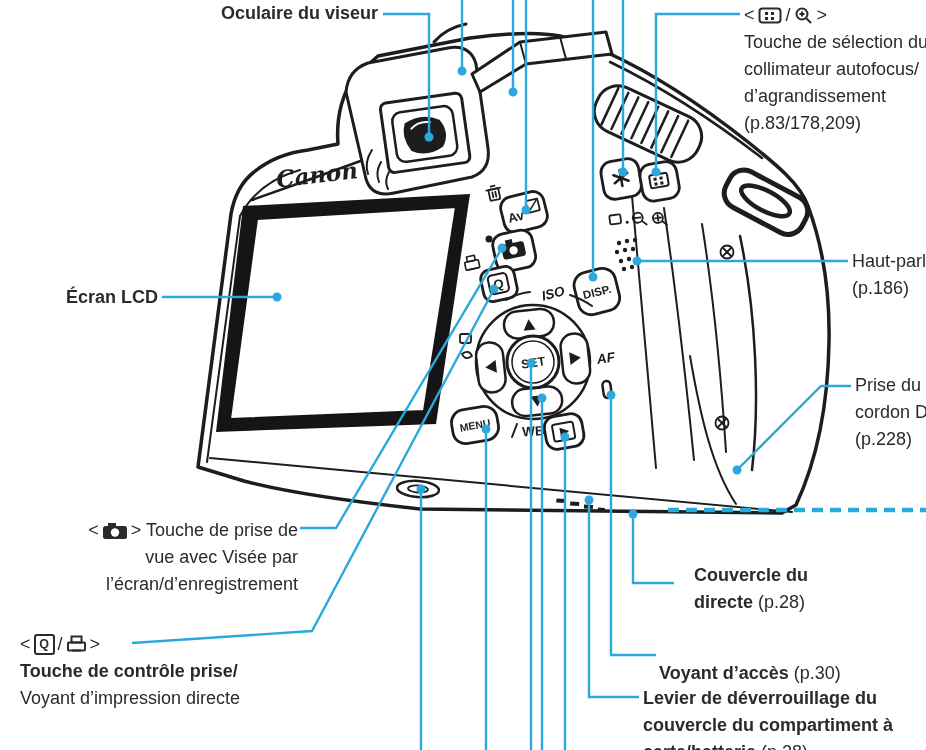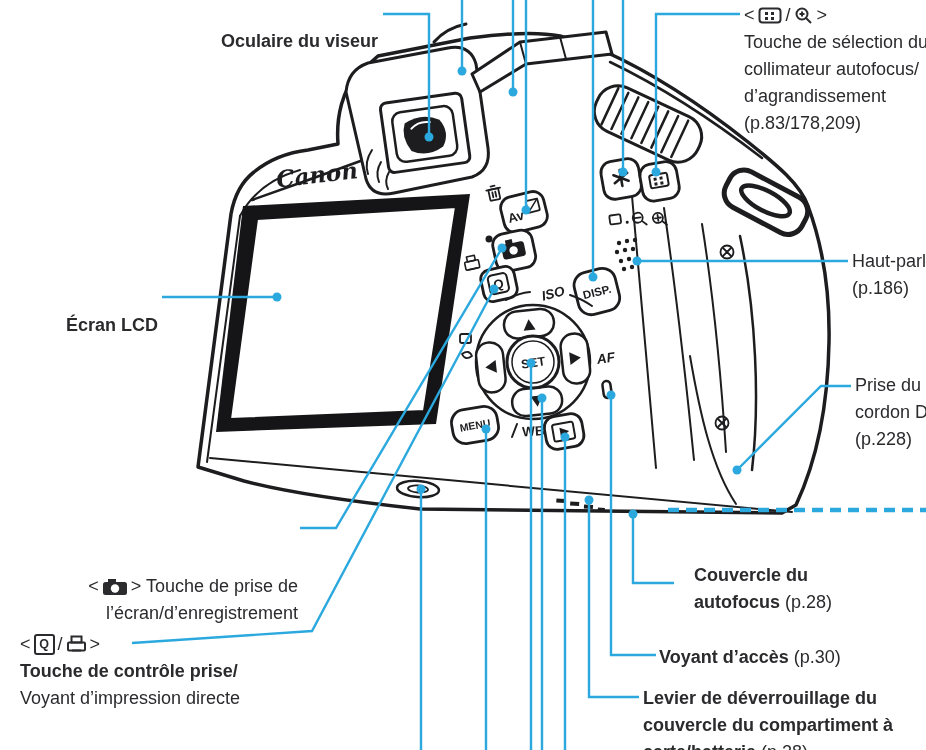--- a/index.html
+++ b/index.html
@@ -1,20 +1,20 @@
 <!DOCTYPE html>
 <html><head>
 <meta charset="utf-8">
 <style>
   html,body{margin:0;padding:0;background:#fff;}
   #stage{position:relative;width:926px;height:750px;overflow:hidden;background:#fff;
          font-family:"Liberation Sans",sans-serif;color:#2b2b2e;}
   #art{position:absolute;left:0;top:0;}
   .lbl{position:absolute;font-size:18px;line-height:27px;white-space:nowrap;}
-  .right{text-align:right;margin-top:28px;}
+  .right{text-align:right;}
   .b{font-weight:700;}
   .iconrow{display:flex;align-items:center;gap:3px;}
   .iconrow.right{justify-content:flex-end;}
   .qbox{display:inline-flex;align-items:center;justify-content:center;
         width:17px;height:17px;border:2px solid #2b2b2e;border-radius:3px;
         font-size:12.5px;font-weight:700;line-height:1;}
   svg.ic{display:block;}
 </style>
 </head>
 <body>
@@ -319,20 +319,21 @@
 <div class="lbl right" style="left:0;top:517px;width:298px;">
   <div class="iconrow right">
     <span>&lt;</span>
     <svg class="ic" width="26" height="18" viewBox="0 0 26 18">
       <rect x="1" y="4" width="24" height="13" rx="2.5" fill="#2b2b2e"></rect>
       <rect x="6" y="1" width="8" height="4" fill="#2b2b2e"></rect>
       <circle cx="13" cy="10.5" r="4.2" fill="#fff"></circle>
     </svg>
     <span>&gt; Touche de prise de</span>
   </div>
+  <div>vue avec Visée par</div>
   <div>l’écran/d’enregistrement</div>
 </div>
 
 <div class="lbl" style="left:20px;top:631px;">
   <div class="iconrow">
     <span>&lt;</span>
     <span class="qbox">Q</span>
     <span>/</span>
     <svg class="ic" width="21" height="19" viewBox="0 0 21 19">
       <rect x="5.5" y="1.5" width="10" height="6" fill="none" stroke="#2b2b2e" stroke-width="2"></rect>
@@ -341,26 +342,26 @@
     </svg>
     <span>&gt;</span>
   </div>
   <div class="b">Touche de contrôle prise/</div>
   <div>Voyant d’impression directe</div>
 </div>
 
 <div class="lbl b" style="left:694px;top:562px;">
   <div>Couvercle du</div>
   <div>
-    <span>autofocus</span>
+    <span>directe</span>
     <span style="font-weight:400">(p.28)</span>
   </div>
 </div>
 
-<div class="lbl" style="left:659px;top:644px;">
+<div class="lbl" style="left:659px;top:660px;">
   <span class="b">Voyant d’accès</span>
   <span>(p.30)</span>
 </div>
 
 <div class="lbl b" style="left:643px;top:685px;">
   <div>Levier de déverrouillage du</div>
   <div>couvercle du compartiment à</div>
   <div>
     <span>carte/batterie</span>
     <span style="font-weight:400">(p.28)</span>

